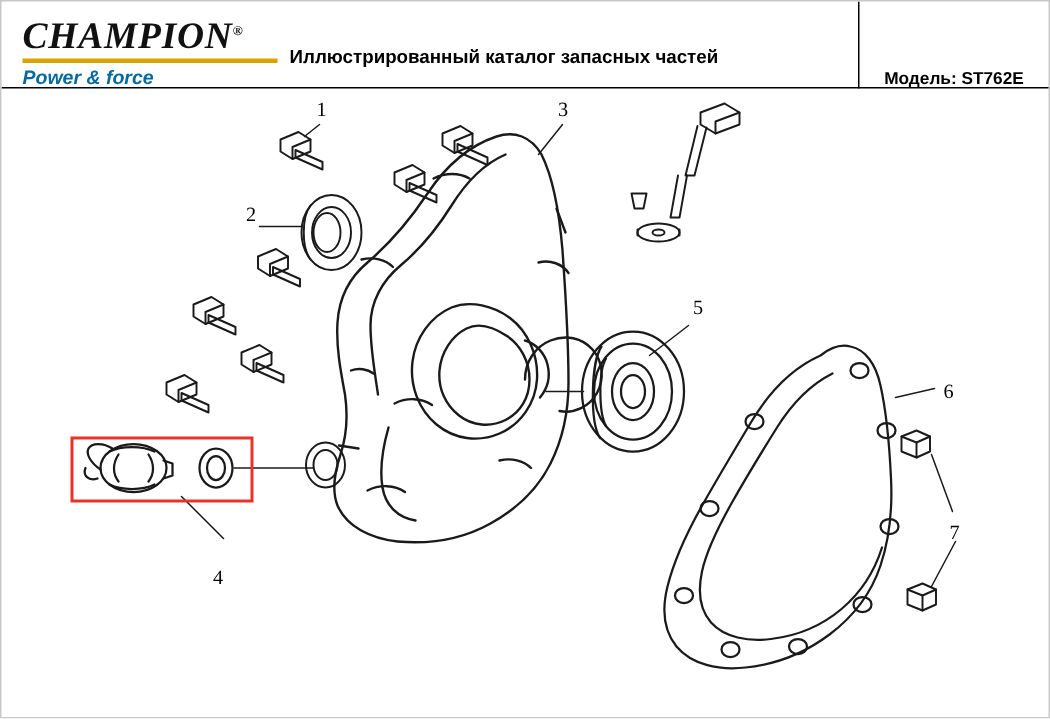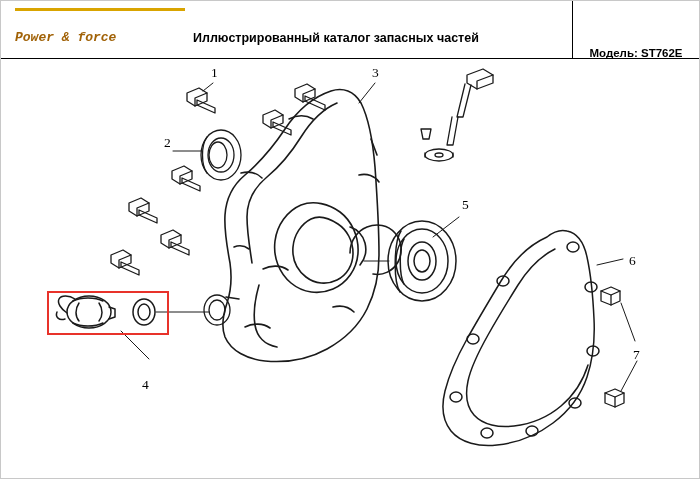--- a/index.html
+++ b/index.html
@@ -50,26 +50,26 @@
     font-style: normal;
     font-weight: bold;
   }
   #brand-rule {
     width: 170px;
     height: 3px;
     background: #d9a400;
     margin-top: 1px;
   }
   #brand-tagline {
-    font-family: Liberation Mono, monospace;
+    font-family: Liberation Sans, sans-serif;
     font-weight: bold;
     font-style: italic;
     font-size: 13px;
-    color: #a16207;
-    margin-top: 19px;
+    color: #0369a1;
+    margin-top: 2px;
     white-space: nowrap;
   }
   #header-title {
     position: absolute;
     left: 192px; top: 30px;
     width: 378px;
     text-align: left;
     font-size: 12.5px;
     font-weight: bold;
     color: #000000;
@@ -119,20 +119,21 @@
   }
 </style>
 </head>
 <body>
 
 <div id="page">
 
   <div id="header">
 
     <div id="brand">
+      <div id="brand-name"><span>CHAMPION</span><span id="brand-reg">®</span></div>
       <div id="brand-rule"></div>
       <div id="brand-tagline">Power &amp; force</div>
     </div>
 
     <div id="header-title">Иллюстрированный каталог запасных частей</div>
     <div id="header-divider"></div>
     <div id="model-label">Модель: ST762E</div>
   </div>
 
   <div id="diagram">

